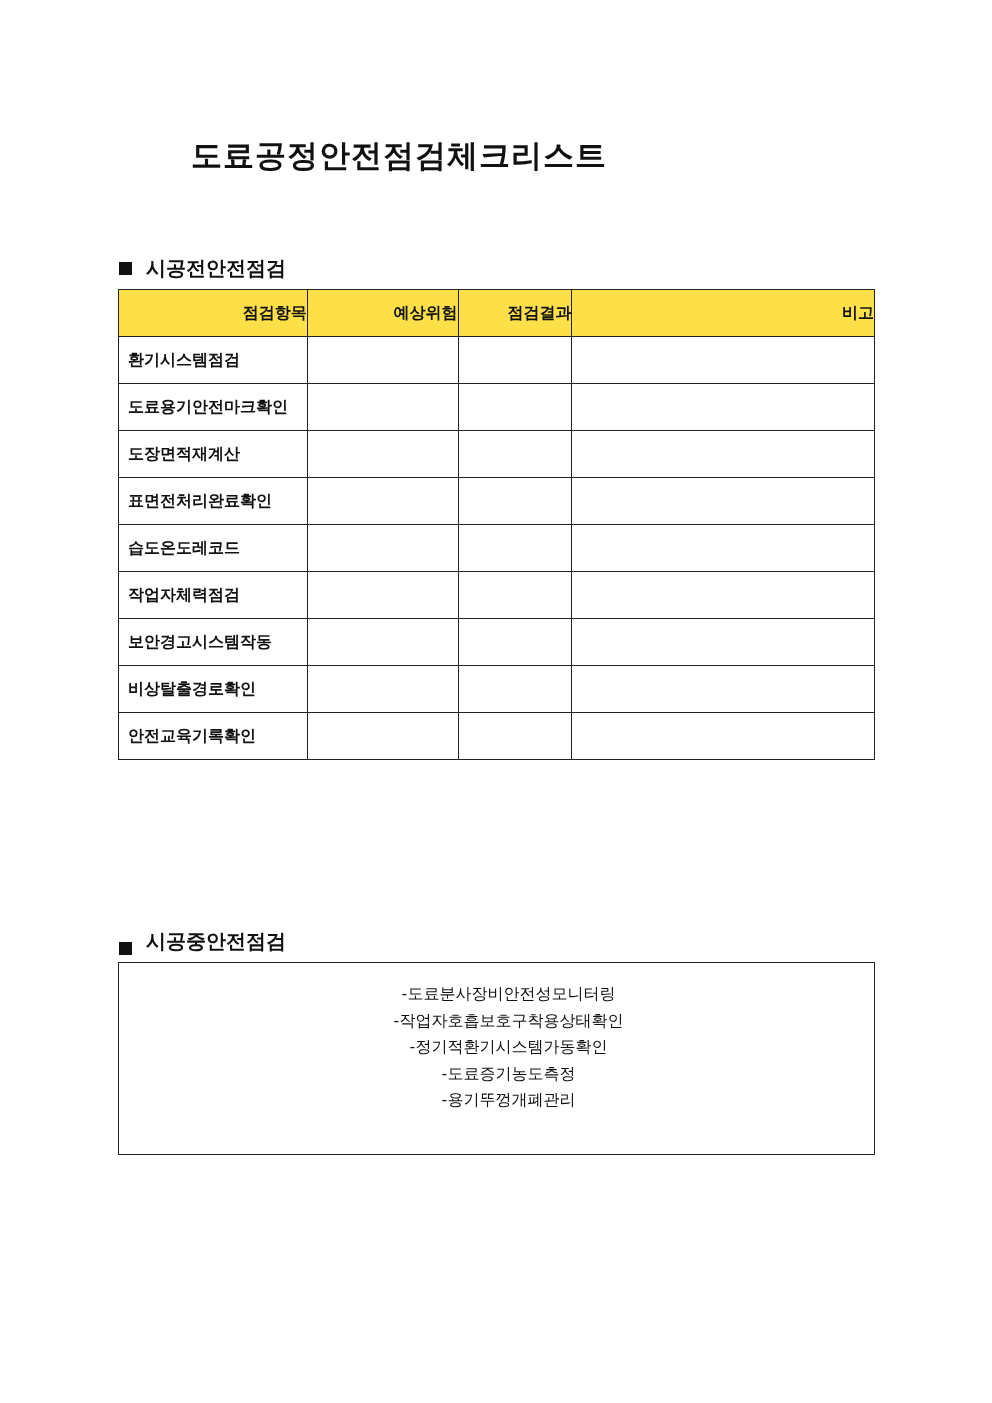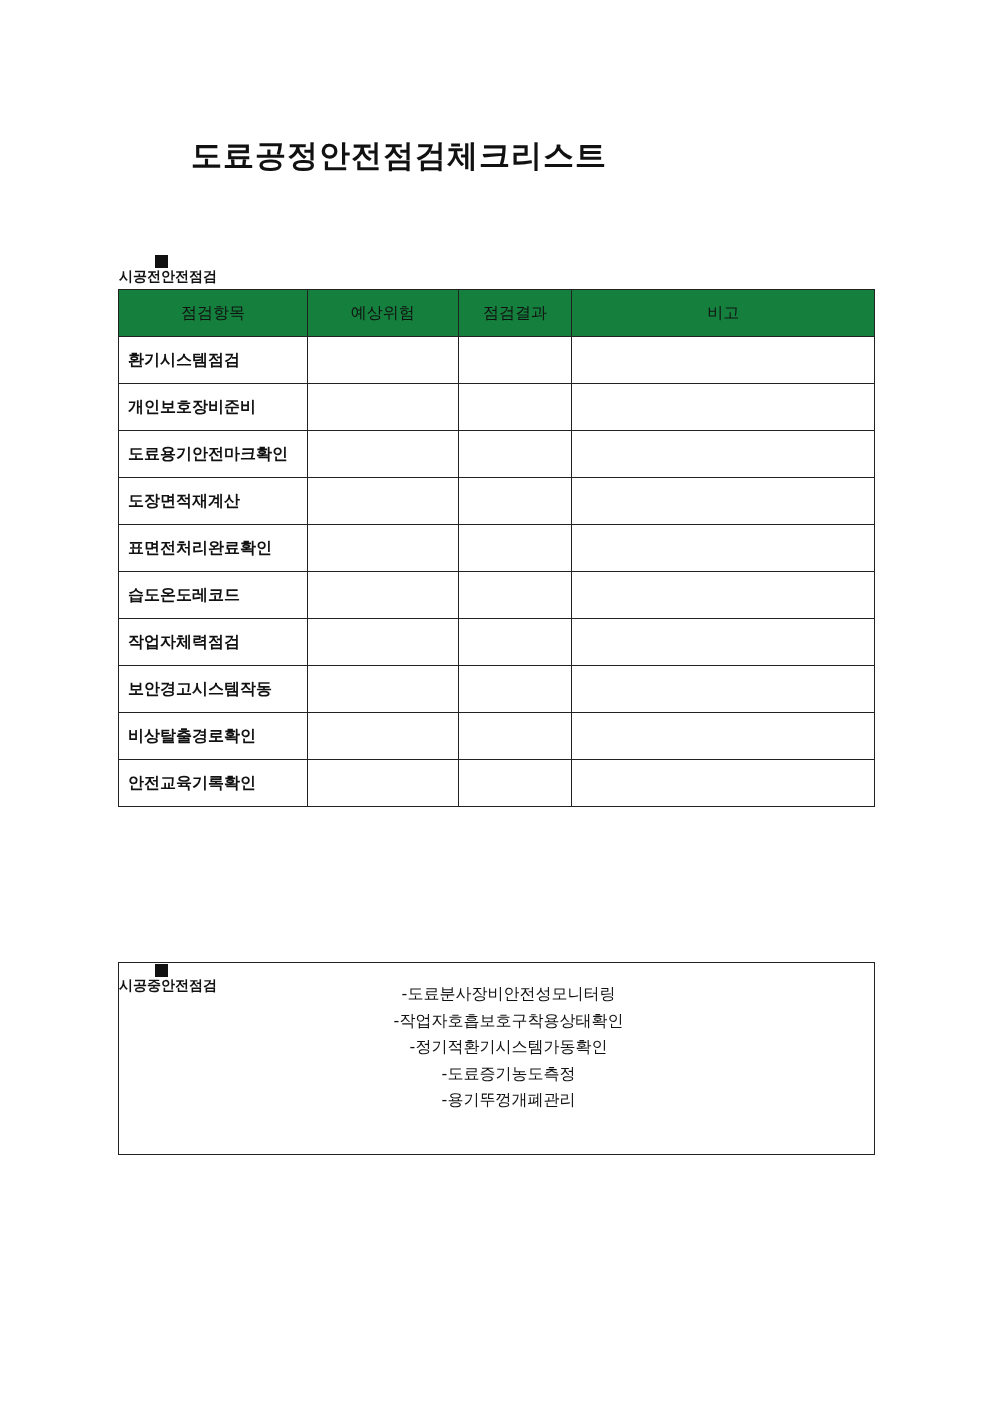--- a/index.html
+++ b/index.html
@@ -1,22 +1,22 @@
 <!DOCTYPE html>
 <html><head>
   <meta charset="utf-8">
   <style>
     html, body { margin: 0; padding: 0; background: #ffffff; }
     body { width: 992px; height: 1403px; position: relative; font-family: "DejaVu Sans", sans-serif; color: #111; }
     .title { position: absolute; left: 0; width: 798px; top: 135px; text-align: center; font-size: 31px; font-weight: bold; letter-spacing: 1px; }
-    .section-heading { position: absolute; left: 119px; font-size: 14px; font-weight: bold; display: flex; align-items: center; flex-direction: column; }
+    .section-heading { position: absolute; left: 119px; font-size: 20px; font-weight: bold; display: flex; align-items: center; }
     .section-heading .bullet { display: inline-block; width: 13px; height: 13px; background: #111; margin-right: 14px; }
     table.checklist { position: absolute; left: 118px; top: 289px; width: 757px; border-collapse: collapse; font-size: 16px; }
     table.checklist th, table.checklist td { border: 1px solid #222; height: 46px; padding: 0; }
-    table.checklist th { background: #15803d; font-weight: normal; text-align: center; }
+    table.checklist th { background: #fde047; font-weight: bold; text-align: right; }
     table.checklist td.item { padding-left: 9px; text-align: left; font-weight: bold; }
     .box { position: absolute; left: 118px; top: 962px; width: 755px; height: 191px; border: 1px solid #222; }
     .box ul { list-style: none; margin: 0; padding: 18px 0 0 24px; font-size: 16px; line-height: 26.5px; text-align: center; }
   </style>
 </head>
 <body>
 
 <div class="title">도료공정안전점검체크리스트</div>
 
 <div class="section-heading" style="top:255px;">
@@ -35,26 +35,20 @@
     <tr>
       <th>점검항목</th>
       <th>예상위험</th>
       <th>점검결과</th>
       <th>비고</th>
     </tr>
   </thead>
   <tbody>
     <tr>
       <td class="item">환기시스템점검</td>
-      <td></td>
-      <td></td>
-      <td></td>
-    </tr>
-    <tr>
-      <td class="item">개인보호장비준비</td>
       <td></td>
       <td></td>
       <td></td>
     </tr>
     <tr>
       <td class="item">도료용기안전마크확인</td>
       <td></td>
       <td></td>
       <td></td>
     </tr>
@@ -96,21 +90,21 @@
     </tr>
     <tr>
       <td class="item">안전교육기록확인</td>
       <td></td>
       <td></td>
       <td></td>
     </tr>
   </tbody>
 </table>
 
-<div class="section-heading" style="top:964px;">
+<div class="section-heading" style="top:928px;align-items:flex-end;">
   <span class="bullet"></span>
   <span>시공중안전점검</span>
 </div>
 
 <div class="box">
   <ul>
     <li>-도료분사장비안전성모니터링</li>
     <li>-작업자호흡보호구착용상태확인</li>
     <li>-정기적환기시스템가동확인</li>
     <li>-도료증기농도측정</li>

